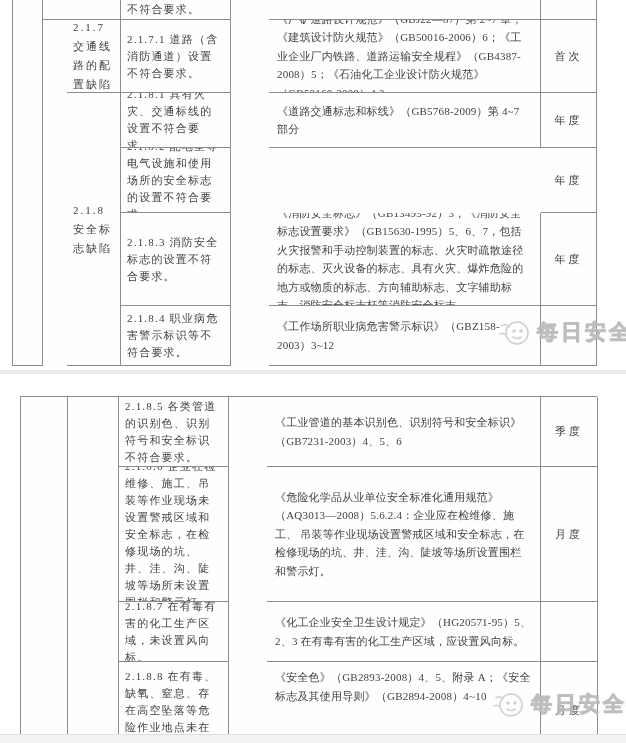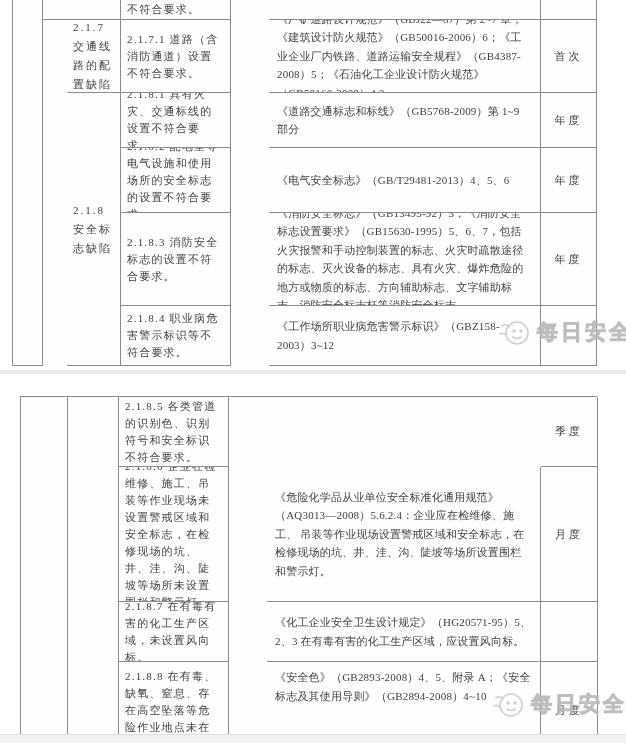--- a/index.html
+++ b/index.html
@@ -47,25 +47,24 @@
     <div class="cell c-freq" style="grid-area:1/5"></div>
 
     <div class="cell c-cat" style="grid-area:2/2">2.1.7 交通线路的配置缺陷</div>
     <div class="cell c-item" style="grid-area:2/3">2.1.7.1 道路（含消防通道）设置不符合要求。</div>
     <div class="cell c-std" style="grid-area:2/4">《厂矿道路设计规范》（GBJ22—87）第 2~7 章；《建筑设计防火规范》（GB50016-2006）6；《工业企业厂内铁路、道路运输安全规程》（GB4387-2008）5；《石油化工企业设计防火规范》（GB50160-2008）4.3</div>
     <div class="cell c-freq" style="grid-area:2/5">首次</div>
 
     <div class="cell c-cat" style="grid-area:3/2/7/3">2.1.8 安全标志缺陷</div>
 
     <div class="cell c-item" style="grid-area:3/3">2.1.8.1 具有火灾、交通标线的设置不符合要求。</div>
-    <div class="cell c-std" style="grid-area:3/4">《道路交通标志和标线》（GB5768-2009）第 1~9 部分</div>
+    <div class="cell c-std" style="grid-area:3/4">《道路交通标志和标线》（GB5768-2009）第 4~7 部分</div>
     <div class="cell c-freq" style="grid-area:3/5">年度</div>
 
     <div class="cell c-item" style="grid-area:4/3">2.1.8.2 配电室等电气设施和使用场所的安全标志的设置不符合要求。</div>
-    <div class="cell c-std" style="grid-area:4/4">《电气安全标志》（GB/T29481-2013）4、5、6</div>
     <div class="cell c-freq" style="grid-area:4/5">年度</div>
 
     <div class="cell c-item" style="grid-area:5/3">2.1.8.3 消防安全标志的设置不符合要求。</div>
     <div class="cell c-std" style="grid-area:5/4">《消防安全标志》（GB13495-92）3；《消防安全标志设置要求》（GB15630-1995）5、6、7，包括火灾报警和手动控制装置的标志、火灾时疏散途径的标志、灭火设备的标志、具有火灾、爆炸危险的地方或物质的标志、方向辅助标志、文字辅助标志、消防安全标志杆等消防安全标志。</div>
     <div class="cell c-freq" style="grid-area:5/5">年度</div>
 
     <div class="cell c-item" style="grid-area:6/3">2.1.8.4 职业病危害警示标识等不符合要求。</div>
     <div class="cell c-std" style="grid-area:6/4">《工作场所职业病危害警示标识》（GBZ158-2003）3~12</div>
     <div class="cell c-freq" style="grid-area:6/5"></div>
   </div>
@@ -73,20 +72,21 @@
   <div class="seam" style="top:370px;"></div>
 
   <div class="grid t2" style="left:20px;top:396px;width:577px;height:363px;
               grid-template-columns:47px 51px 110px 312px 57px;
               grid-template-rows:70px 135px 60px 98px;">
 
     <div class="cell" style="grid-area:1/1/5/2"></div>
     <div class="cell" style="grid-area:1/2/5/3"></div>
 
     <div class="cell c-item" style="grid-area:1/3">2.1.8.5 各类管道的识别色、识别符号和安全标识不符合要求。</div>
+    <div class="cell c-std" style="grid-area:1/4">《工业管道的基本识别色、识别符号和安全标识》（GB7231-2003）4、5、6</div>
     <div class="cell c-freq" style="grid-area:1/5">季度</div>
 
     <div class="cell c-item" style="grid-area:2/3">2.1.8.6 企业在检维修、施工、吊装等作业现场未设置警戒区域和安全标志，在检修现场的坑、井、洼、沟、陡坡等场所未设置围栏和警示灯。</div>
     <div class="cell c-std" style="grid-area:2/4">《危险化学品从业单位安全标准化通用规范》（AQ3013—2008）5.6.2.4：企业应在检维修、施工、 吊装等作业现场设置警戒区域和安全标志，在检修现场的坑、井、洼、沟、陡坡等场所设置围栏和警示灯。</div>
     <div class="cell c-freq" style="grid-area:2/5">月度</div>
 
     <div class="cell c-item" style="grid-area:3/3">2.1.8.7 在有毒有害的化工生产区域，未设置风向标。</div>
     <div class="cell c-std" style="grid-area:3/4">《化工企业安全卫生设计规定》（HG20571-95）5、2、3 在有毒有害的化工生产区域，应设置风向标。</div>
     <div class="cell c-freq" style="grid-area:3/5"></div>
 

